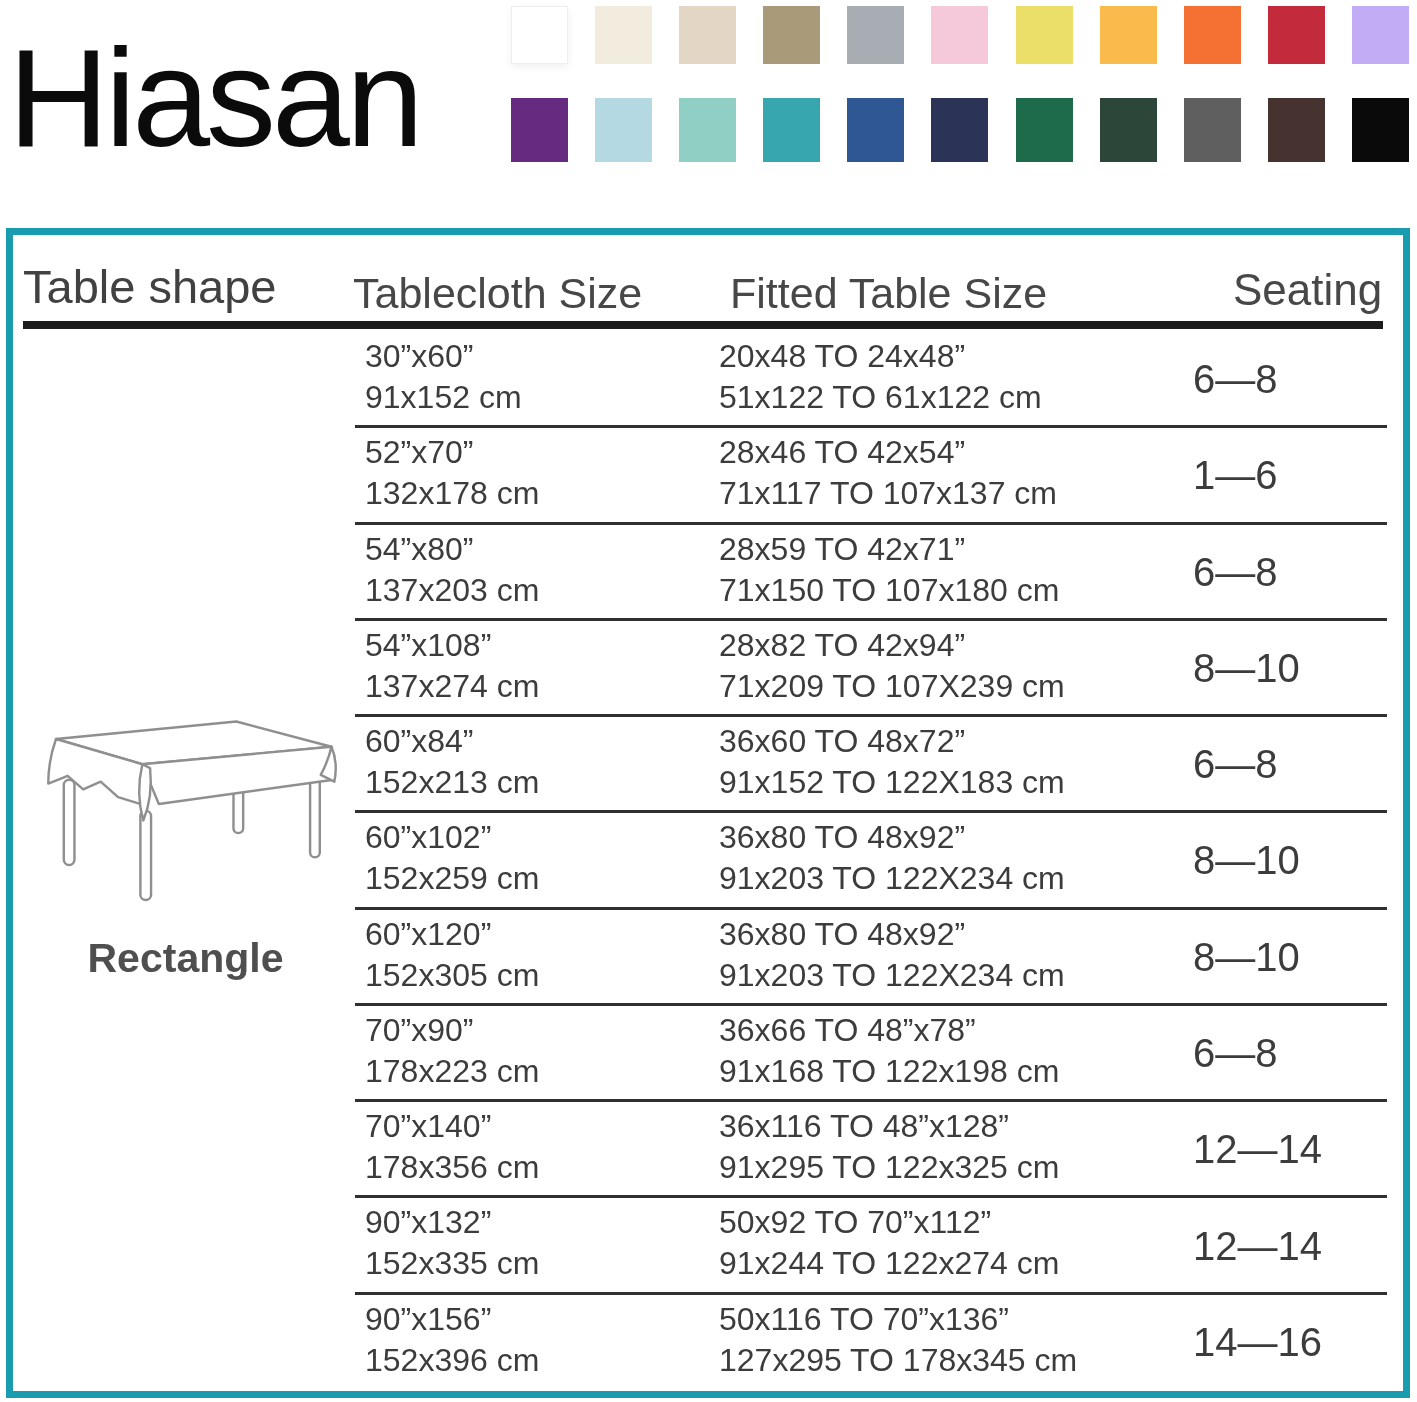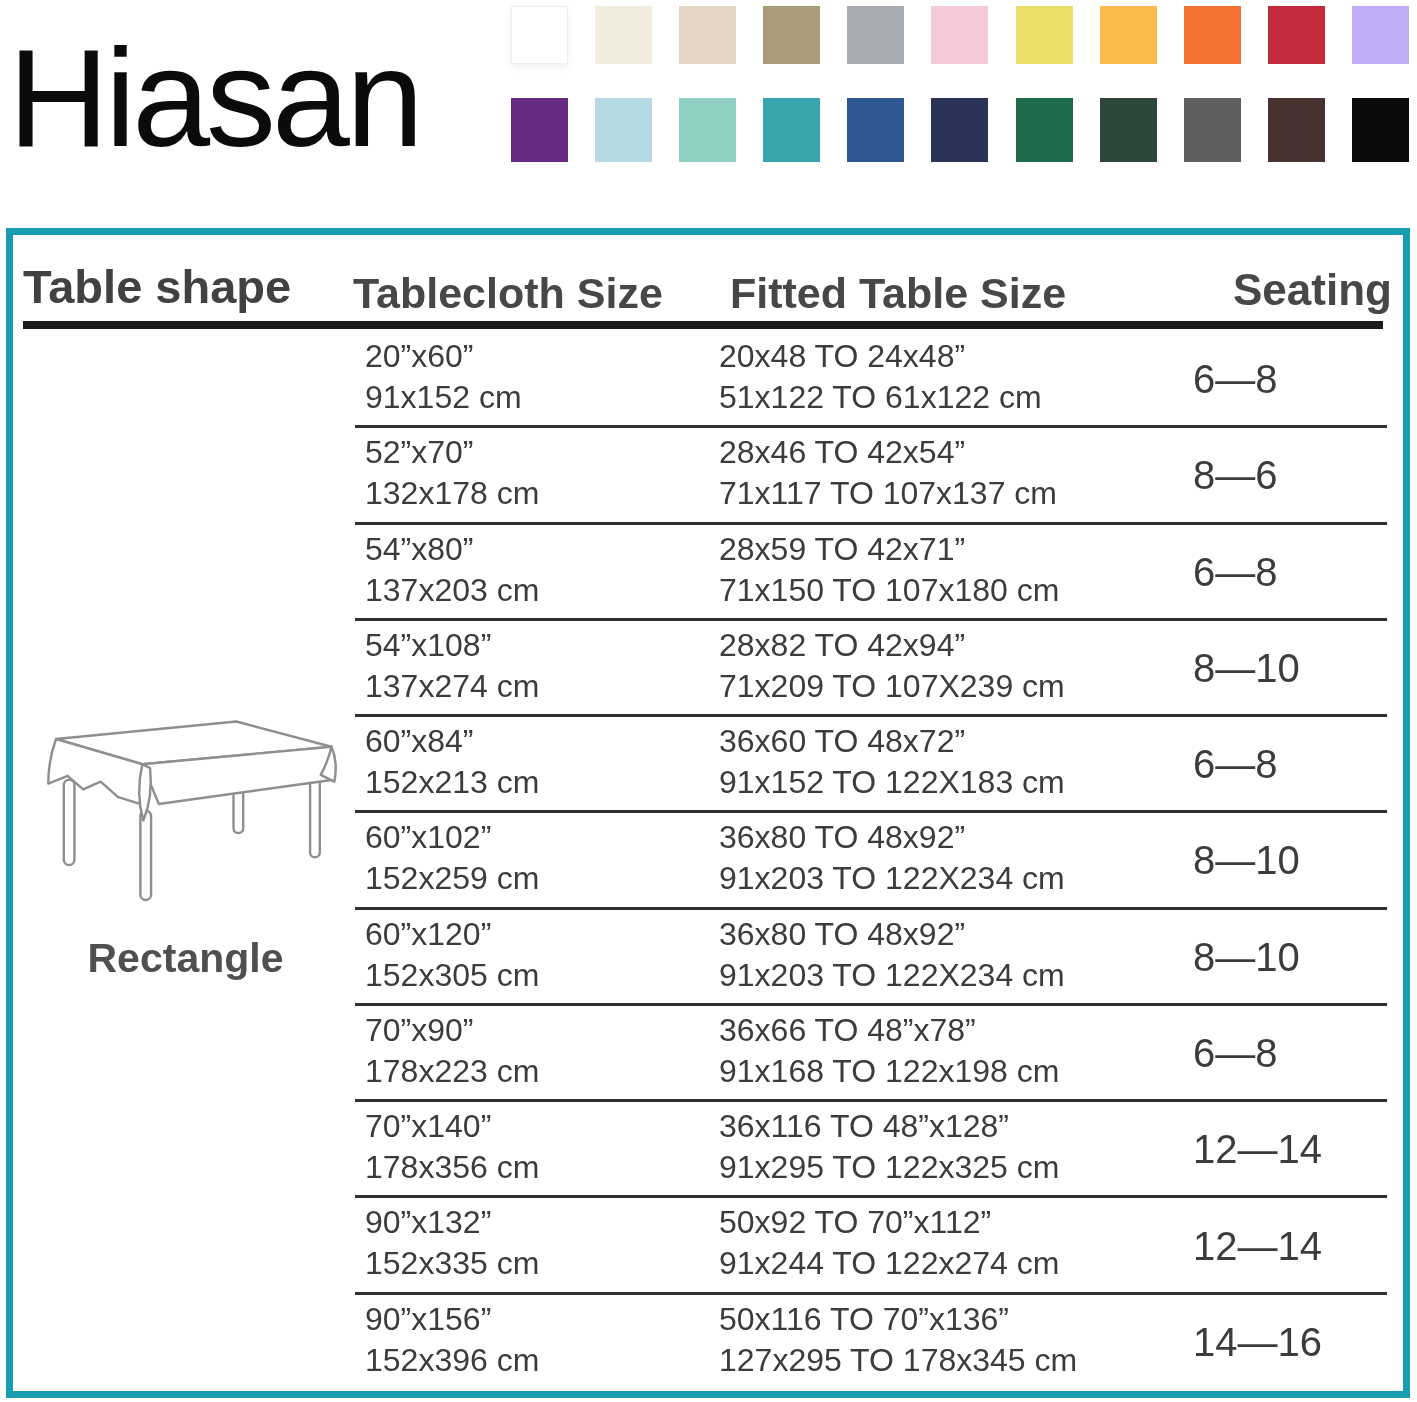--- a/index.html
+++ b/index.html
@@ -23,21 +23,21 @@
   .swatch-row.r2 { top:98px; }
   .swatch { width:57px; height:58px; }
   .swatch-row.r2 .swatch { height:64px; }
   .swatch.white { border:1px solid #eeeeee; box-shadow:0 3px 8px rgba(0,0,0,.06); }
 
   
   .frame {
     position:absolute; left:6px; top:228px; width:1404px; height:1170px;
     border:7px solid #1a9cb0; background:#ffffff;
   }
-  .hdr { position:absolute; font-weight:bold; color:#474747; white-space:nowrap; }
+  .hdr { position:absolute; font-weight:normal; color:#474747; white-space:nowrap; }
   .hdr.shape { left:10px;  top:24px; font-size:47px; color:#414141; }
   .hdr.tc    { left:340px; top:34px; font-size:43px; }
   .hdr.fit   { left:717px; top:34px; font-size:43px; }
   .hdr.seat  { left:1220px;top:30px; font-size:44px; }
   .hdr-line  { position:absolute; left:10px; right:20px; top:86px; height:8px; background:#1c1c1c; }
 
   .rows {
     position:absolute; left:0; top:97px; width:100%; height:1059px;
     display:flex; flex-direction:column;
   }
@@ -114,40 +114,40 @@
       <path d="M121,70 Q114,100 122,128 Q132,104 129,74 Z"></path>
       <path d="M316,52 Q323,68 319,88 L305,81 Q313,66 316,52 Z"></path>
     </g>
   </svg>
   <div class="shape-label">Rectangle</div>
 
   <div class="rows">
 
     <div class="row">
       <div class="cell tc">
-        <div>20”x60”</div>
+        <div>30”x60”</div>
         <div>91x152 cm</div>
       </div>
       <div class="cell fit">
         <div>20x48 TO 24x48”</div>
         <div>51x122 TO 61x122 cm</div>
       </div>
       <div class="seatv">6—8</div>
     </div>
 
     <div class="row">
       <div class="cell tc">
         <div>52”x70”</div>
         <div>132x178 cm</div>
       </div>
       <div class="cell fit">
         <div>28x46 TO 42x54”</div>
         <div>71x117 TO 107x137 cm</div>
       </div>
-      <div class="seatv">8—6</div>
+      <div class="seatv">1—6</div>
     </div>
 
     <div class="row">
       <div class="cell tc">
         <div>54”x80”</div>
         <div>137x203 cm</div>
       </div>
       <div class="cell fit">
         <div>28x59 TO 42x71”</div>
         <div>71x150 TO 107x180 cm</div>

